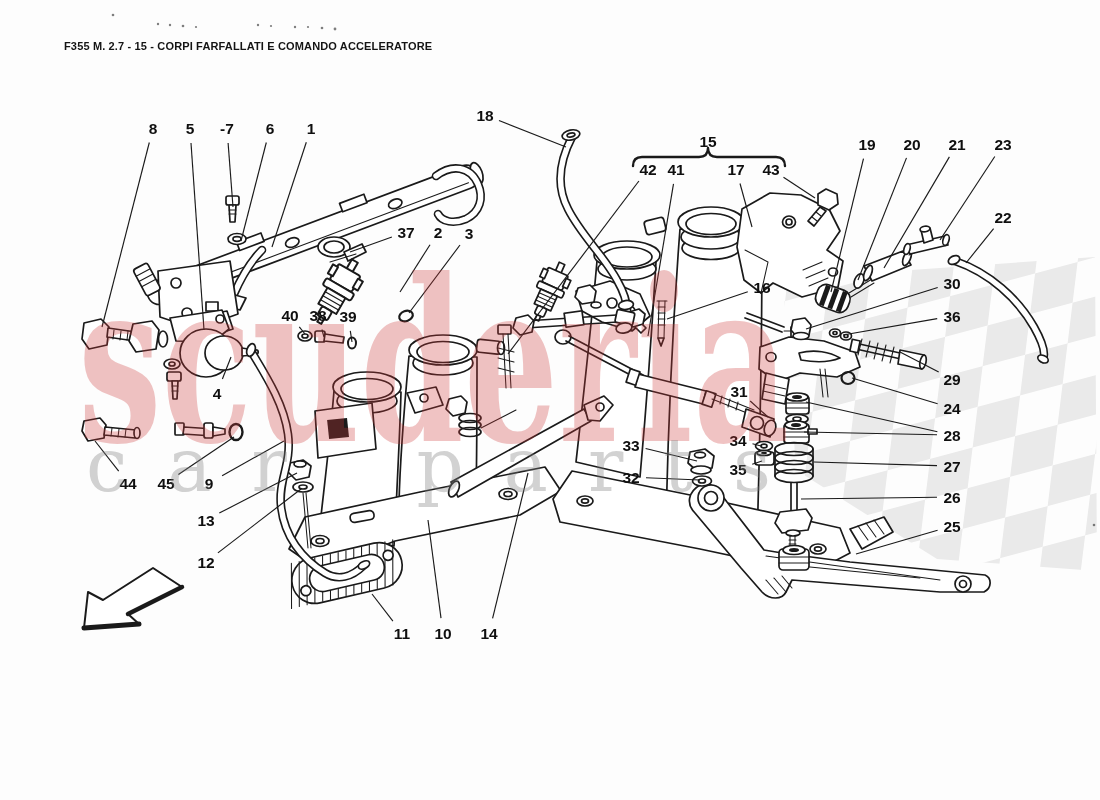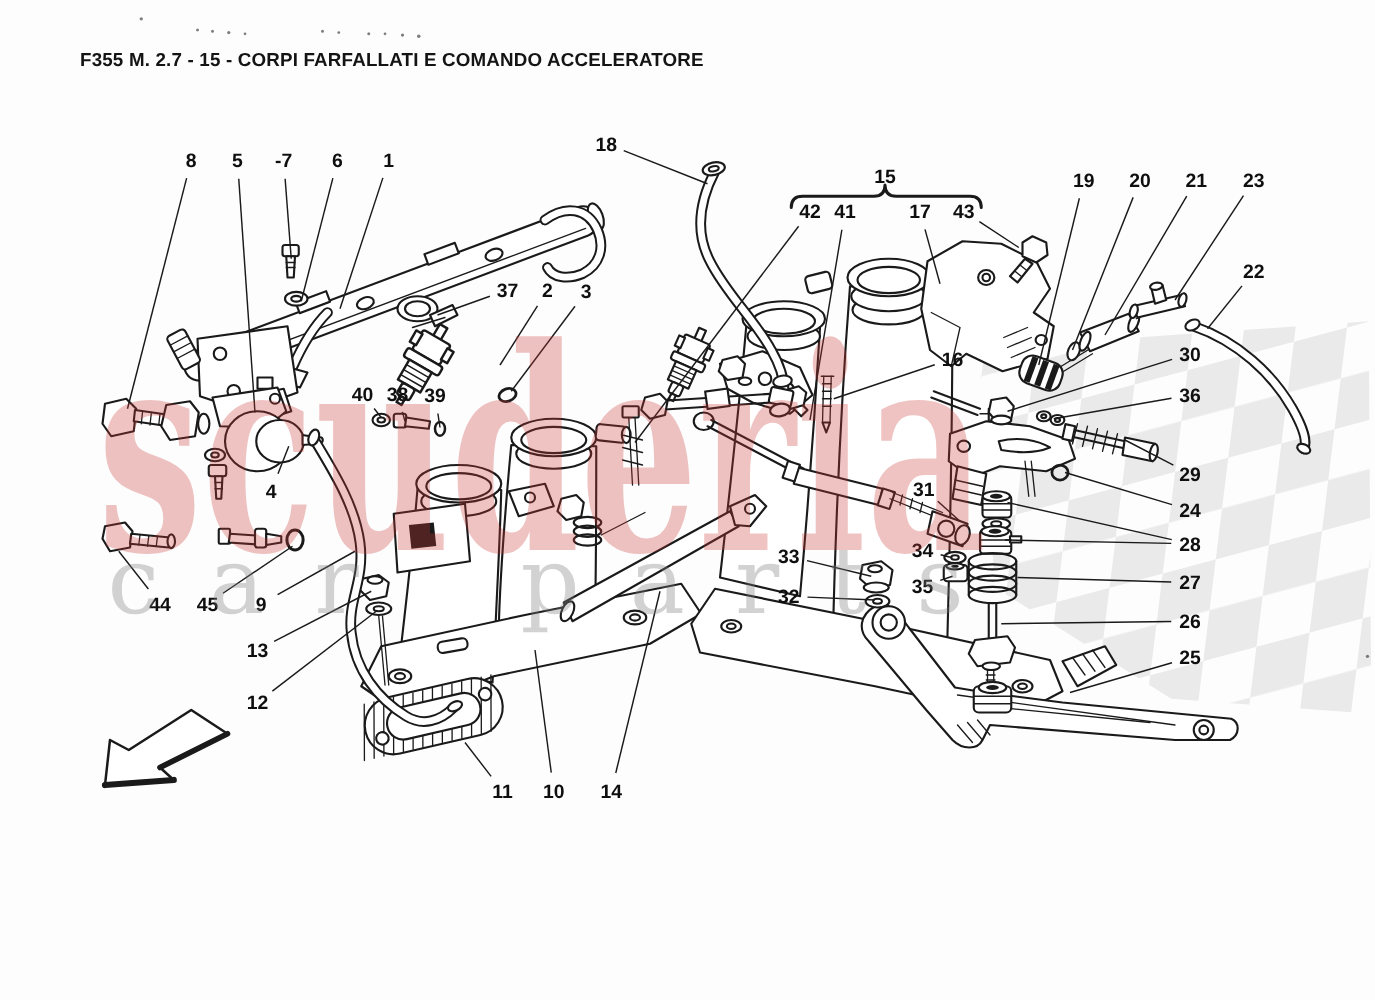--- a/index.html
+++ b/index.html
@@ -1,18 +1,18 @@
 <!DOCTYPE html>
 <html><head>
 <meta charset="utf-8">
 <style>
   html,body{margin:0;padding:0;background:#ffffff;}
   .page{position:relative;width:1100px;height:800px;background:#fdfdfd;overflow:hidden;
         font-family:"Liberation Sans",sans-serif;}
-  .title{position:absolute;left:64px;top:40px;font-size:15px;font-weight:bold;
+  .title{position:absolute;left:64px;top:40px;font-size:11px;font-weight:bold;
          color:#141414;letter-spacing:.15px;white-space:nowrap;}
   svg{position:absolute;left:0;top:0;}
   
   .ln{fill:none;stroke:#1a1a1a;stroke-width:1.7;stroke-linecap:round;stroke-linejoin:round}
   .wh{fill:#ffffff;stroke:#1a1a1a;stroke-width:1.7;stroke-linejoin:round}
   .dk{fill:#1a1a1a;stroke:none}
   .thin{fill:none;stroke:#1a1a1a;stroke-width:1.05;stroke-linecap:round}
   .tube{fill:none;stroke:#1a1a1a;stroke-width:8.6;stroke-linecap:round}
   .core{fill:none;stroke:#ffffff;stroke-width:5.4;stroke-linecap:round}
   #leaders line{stroke:#1a1a1a;stroke-width:1.15}

